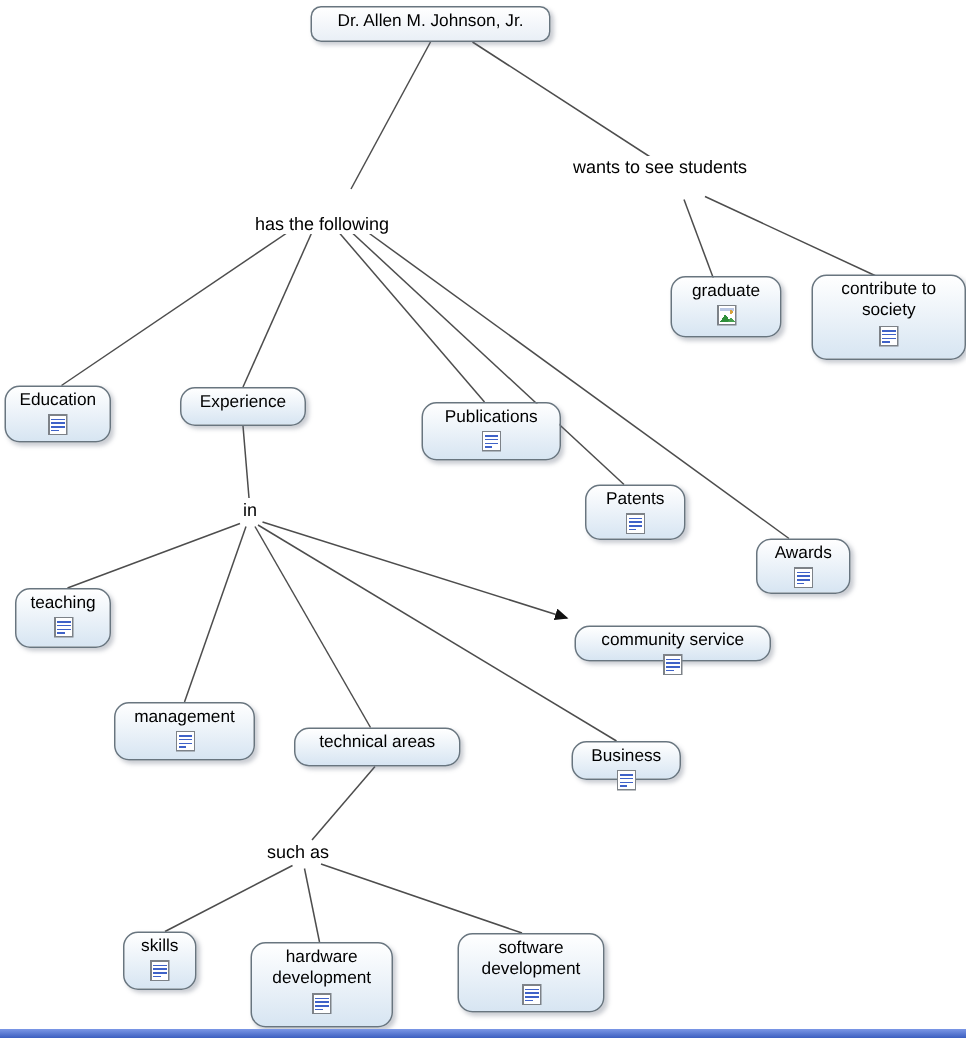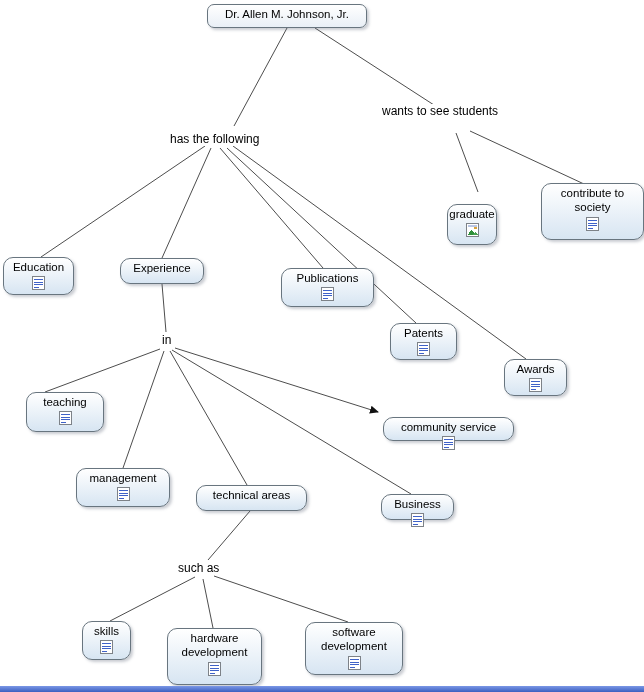--- a/index.html
+++ b/index.html
@@ -59,26 +59,26 @@
     <line x1="250" y1="511" x2="208" y2="560"></line>
     <line x1="195" y1="577" x2="110" y2="621"></line>
     <line x1="203" y1="579" x2="213" y2="628"></line>
     <line x1="214" y1="576" x2="348" y2="622"></line>
   </svg>
 
   <div class="node root" style="left:207px;top:4px;width:160px;height:24px">
     <span class="label">Dr. Allen M. Johnson, Jr.</span>
   </div>
 
-  <span class="phrase" style="left:168px;top:132px">has the following</span>
+  <span class="phrase" style="left:168px;top:142px">has the following</span>
   <span class="phrase" style="left:380px;top:104px">wants to see students</span>
   <span class="phrase" style="left:160px;top:333px">in</span>
   <span class="phrase" style="left:176px;top:561px">such as</span>
 
-  <div class="node" style="left:447px;top:204px;width:50px;height:41px">
+  <div class="node" style="left:447px;top:184px;width:74px;height:41px">
     <span class="label">graduate</span>
     <span class="res-icon"><svg width="13" height="14" viewBox="0 0 13 14" shape-rendering="crispEdges">
           <rect x="0.5" y="0.5" width="12" height="13" fill="#fff" stroke="#7d8288"></rect>
           <rect x="2" y="2" width="9" height="2" fill="#b9c6e4"></rect>
           <polygon points="2,11.5 5.5,6.5 9,11.5" fill="#2f8f3a"></polygon>
           <polygon points="7,11.5 9.5,8.5 12,11.5" fill="#46a04e"></polygon>
           <circle cx="9.5" cy="5" r="1.2" fill="#d8a23a"></circle>
         </svg></span>
   </div>
 
@@ -134,21 +134,21 @@
     <span class="label">Awards</span>
     <span class="res-icon"><svg width="13" height="14" viewBox="0 0 13 14" shape-rendering="crispEdges">
           <rect x="0.5" y="0.5" width="12" height="13" fill="#fff" stroke="#7d8288"></rect>
           <rect x="2" y="3" width="9" height="1" fill="#3f62c8"></rect>
           <rect x="2" y="5.5" width="9" height="1" fill="#3f62c8"></rect>
           <rect x="2" y="8" width="9" height="1" fill="#3f62c8"></rect>
           <rect x="2" y="10.5" width="5" height="1" fill="#3f62c8"></rect>
         </svg></span>
   </div>
 
-  <div class="node" style="left:26px;top:392px;width:78px;height:40px">
+  <div class="node" style="left:10px;top:392px;width:64px;height:40px">
     <span class="label">teaching</span>
     <span class="res-icon"><svg width="13" height="14" viewBox="0 0 13 14" shape-rendering="crispEdges">
           <rect x="0.5" y="0.5" width="12" height="13" fill="#fff" stroke="#7d8288"></rect>
           <rect x="2" y="3" width="9" height="1" fill="#3f62c8"></rect>
           <rect x="2" y="5.5" width="9" height="1" fill="#3f62c8"></rect>
           <rect x="2" y="8" width="9" height="1" fill="#3f62c8"></rect>
           <rect x="2" y="10.5" width="5" height="1" fill="#3f62c8"></rect>
         </svg></span>
   </div>
 

